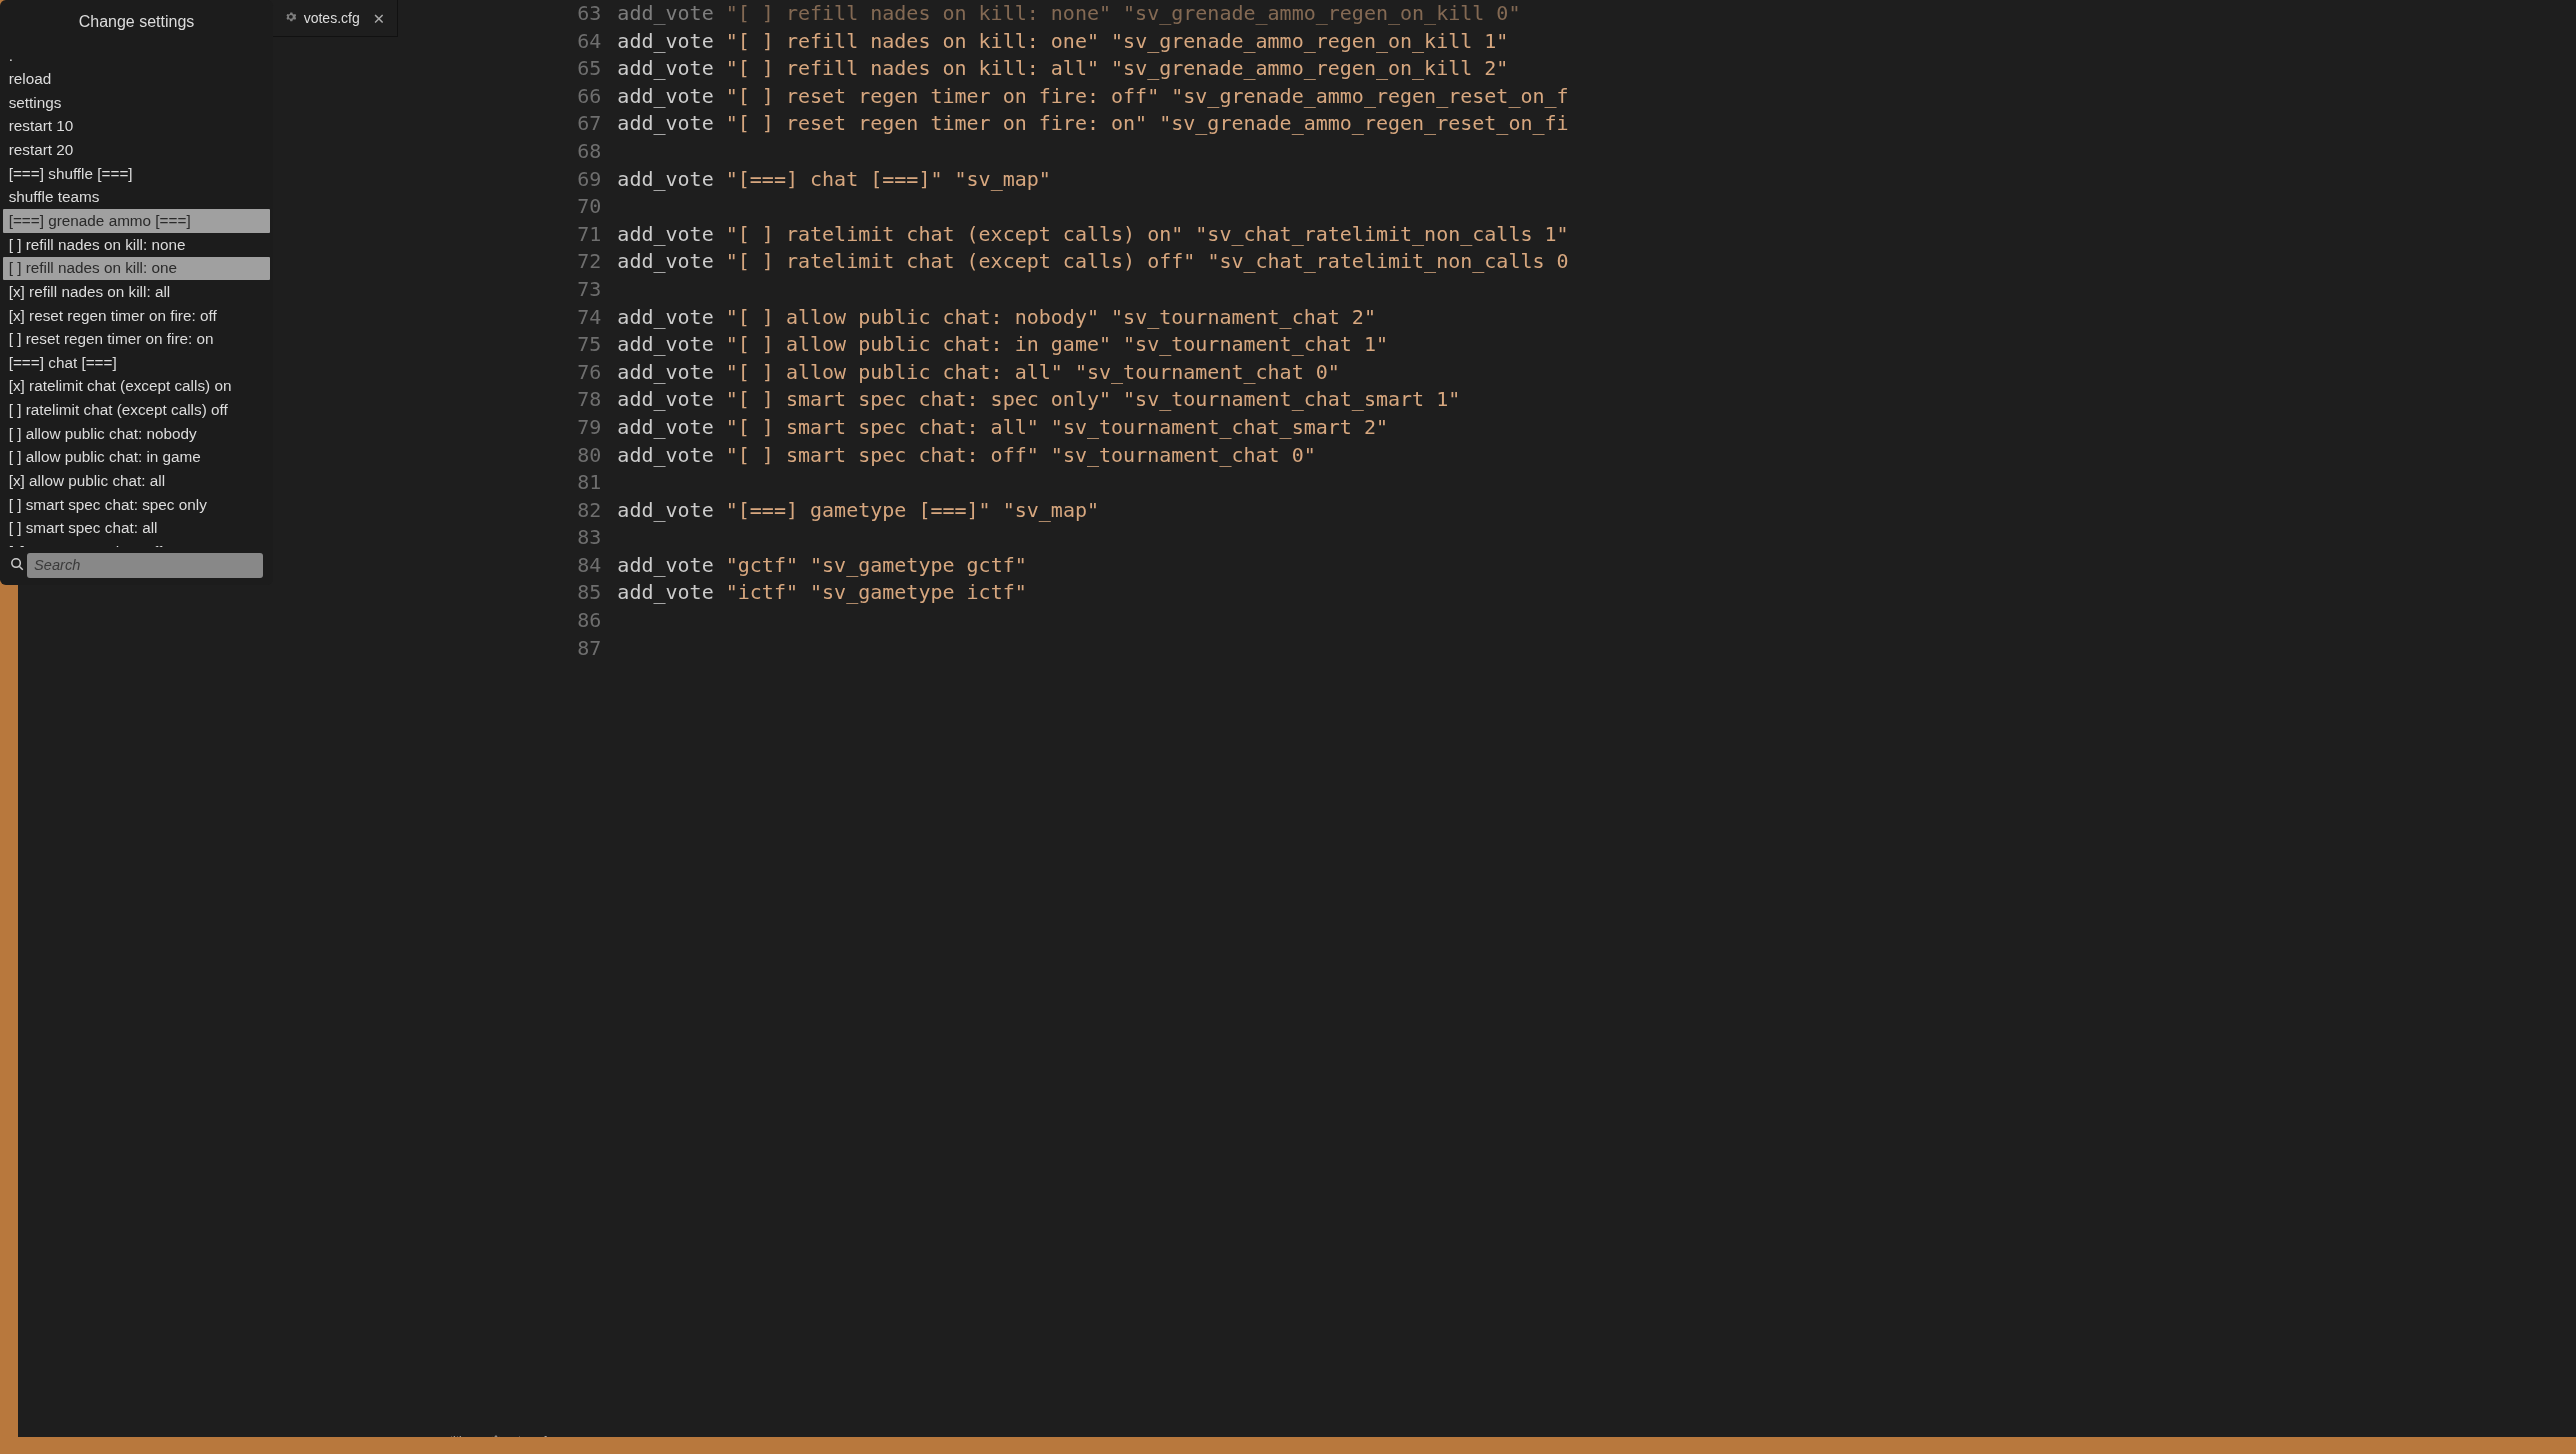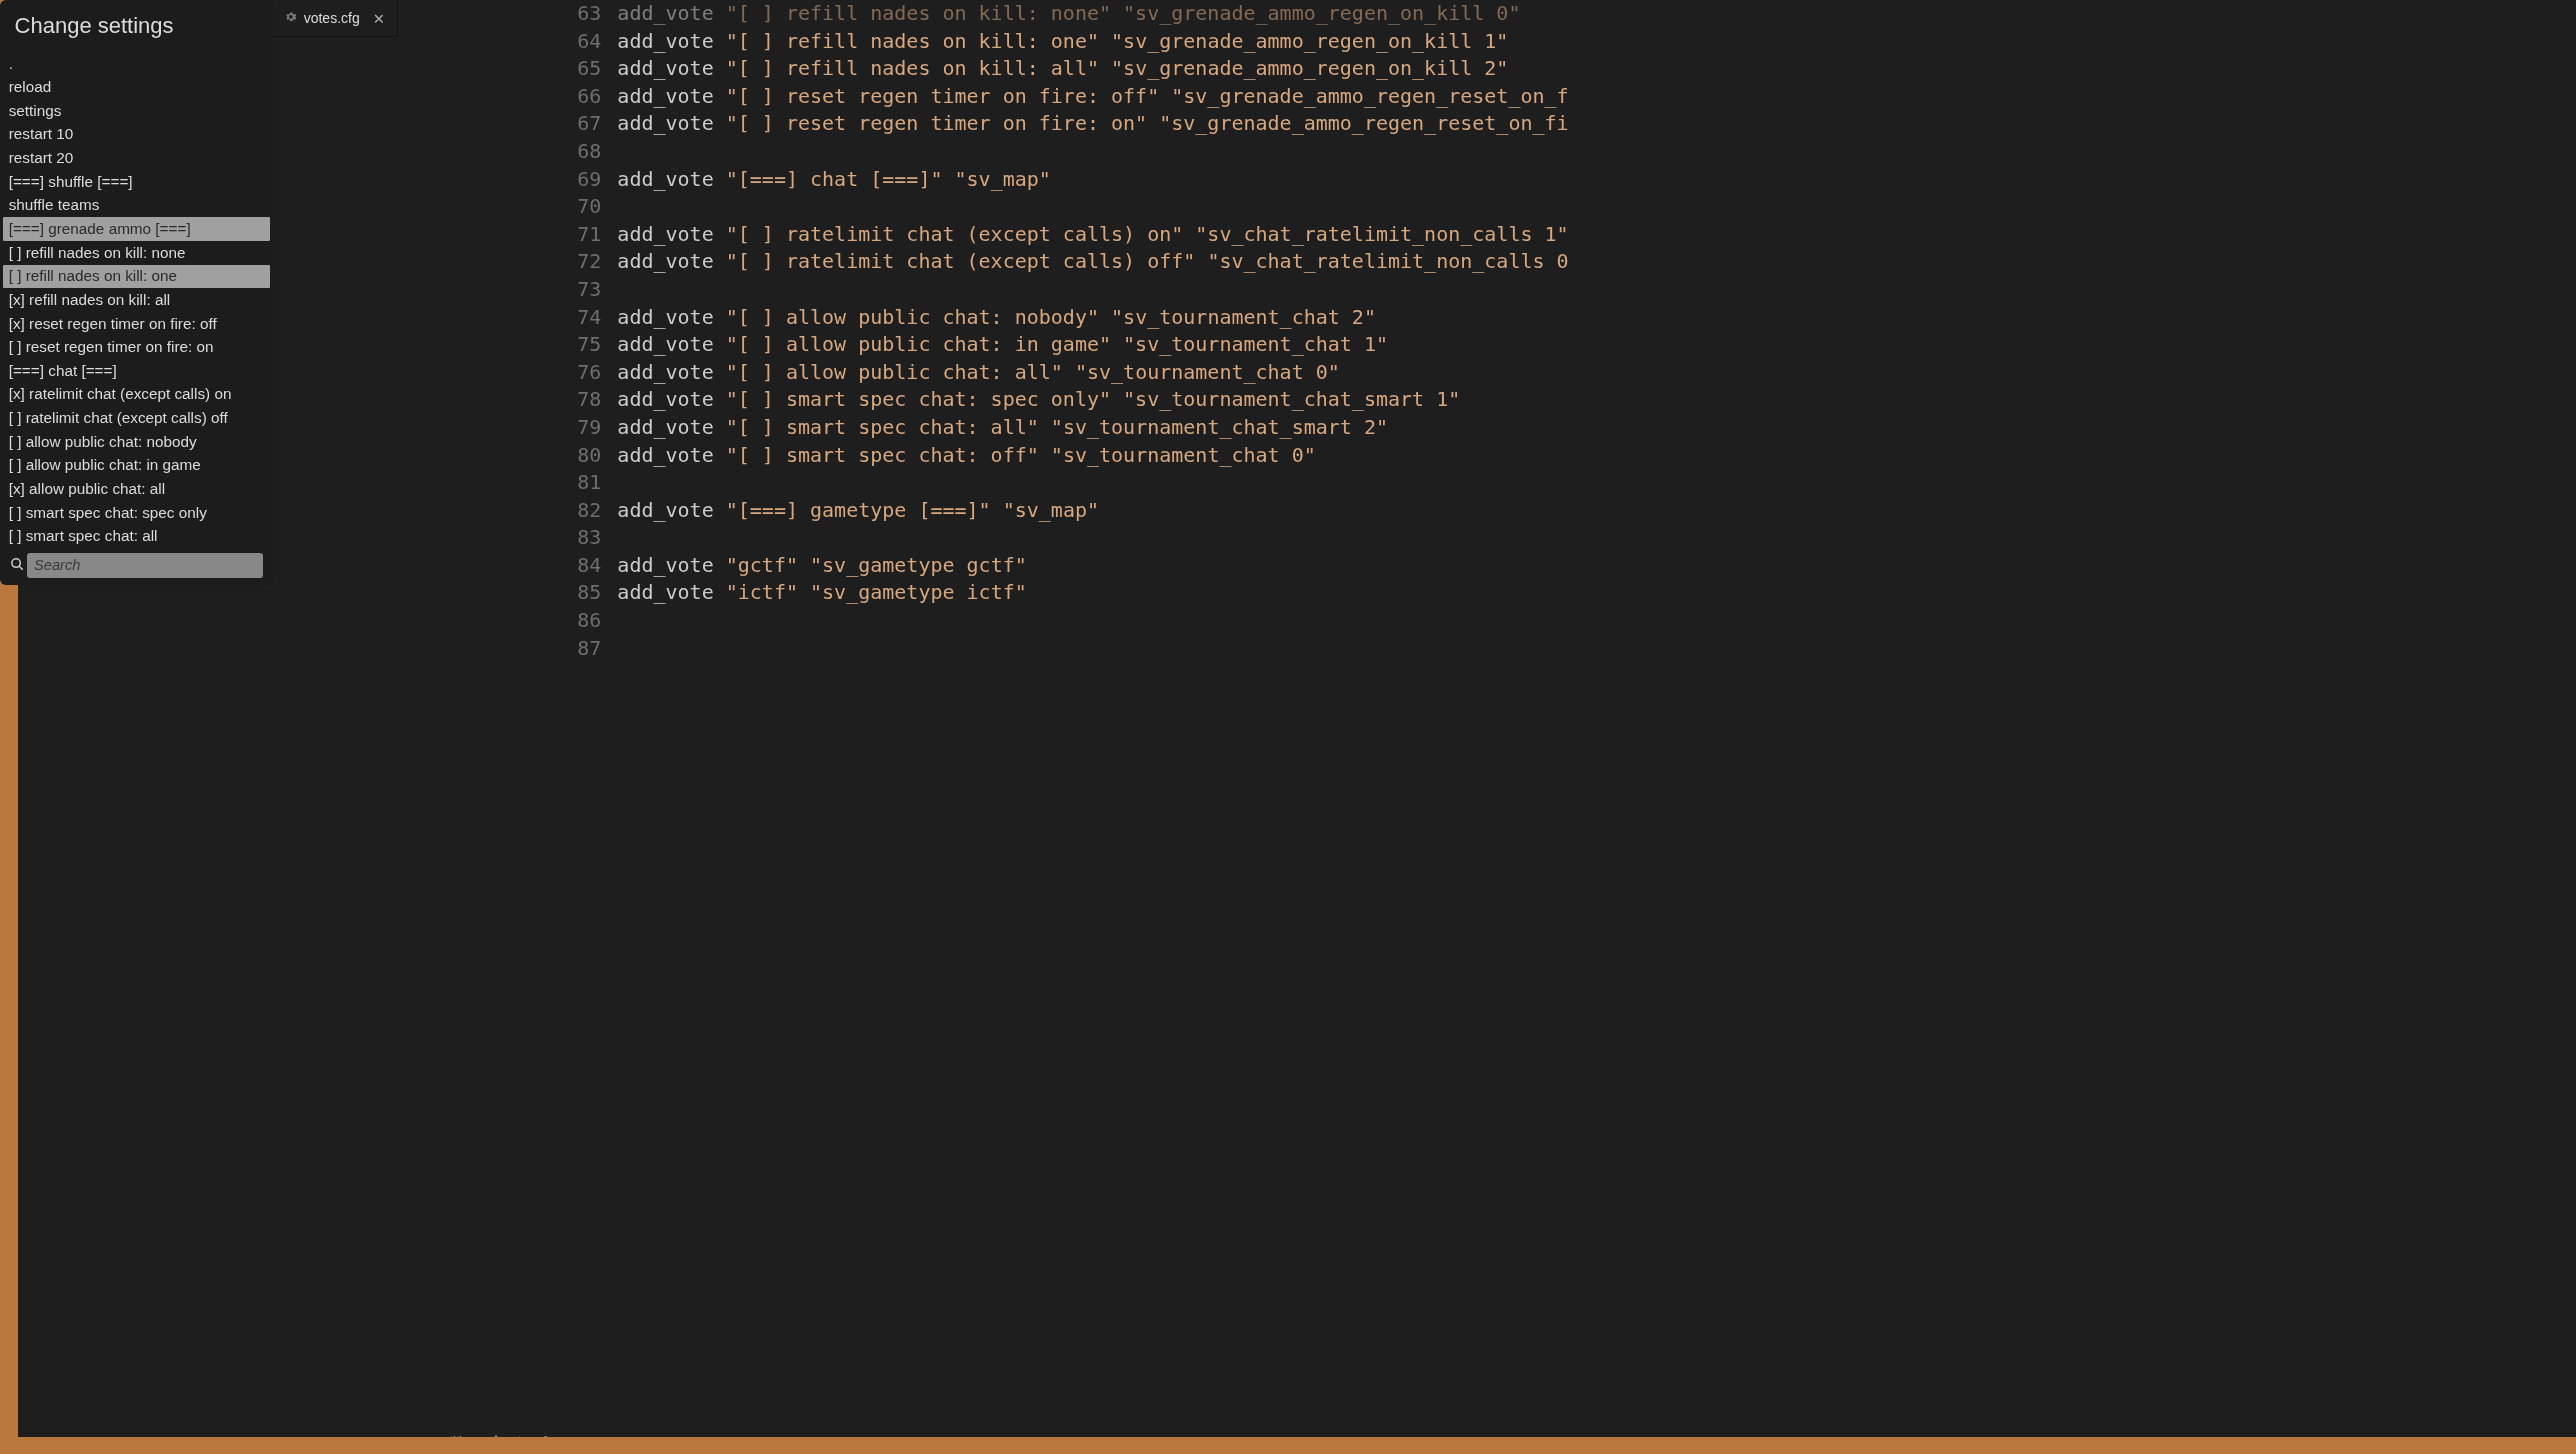--- a/index.html
+++ b/index.html
@@ -39,22 +39,22 @@
       position: absolute;
       left: 0;
       bottom: 0;
       right: 0;
       height: 17px;
       background: #b8783d;
       z-index: 4;
     }
     .panel-header {
       padding: 13px 14.6px;
-      text-align: left;
-      font-size: 22px;
+      text-align: center;
+      font-size: 16px;
       color: #dcdcdc;
     }
     .settings-list {
       flex: 1;
       overflow: hidden;
       padding: 0 2.9px;
     }
     .settings-item {
       padding: 1.5px 5.8px;
       font-size: 15.3px;

